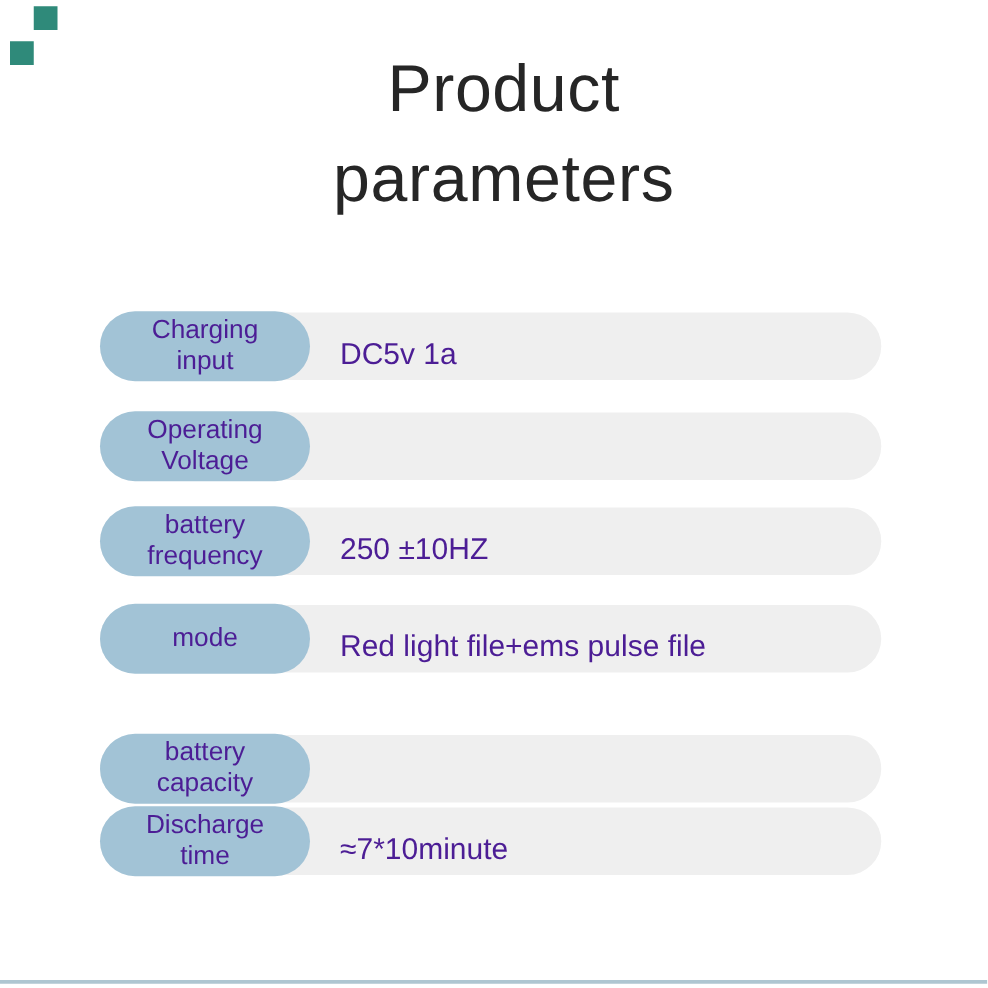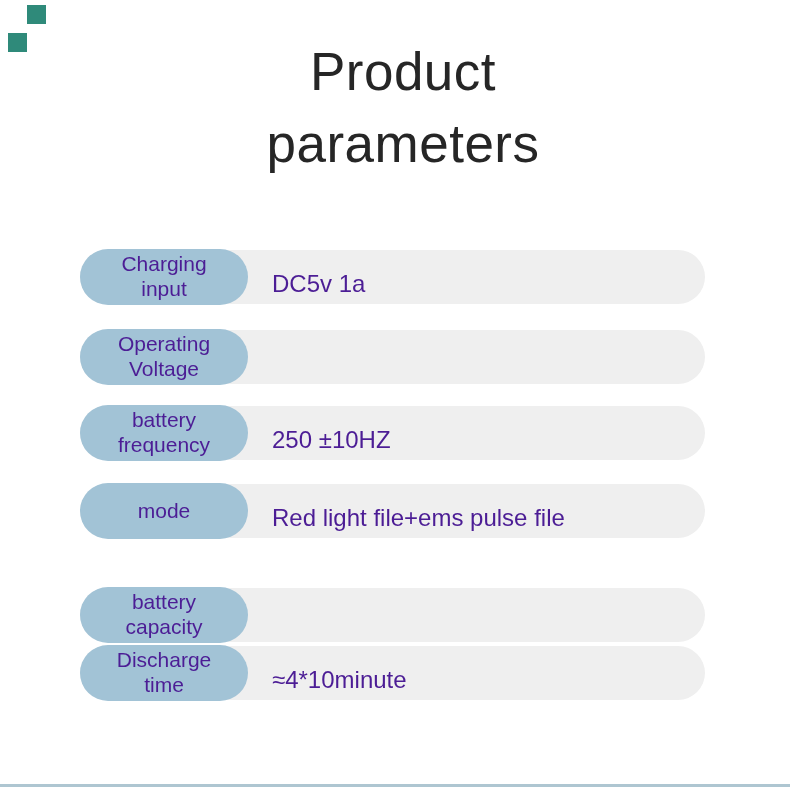--- a/index.html
+++ b/index.html
@@ -127,20 +127,20 @@
     <div class="row">
       <div class="track"></div>
       <div class="pill">battery
 capacity</div>
     </div>
 
     <div class="row">
       <div class="track"></div>
       <div class="pill">Discharge
 time</div>
-      <div class="value">≈4*10minute</div>
+      <div class="value">≈7*10minute</div>
     </div>
 
   </div>
 
   <div class="bottom-line"></div>
 
 </div>
 
 </body></html>

